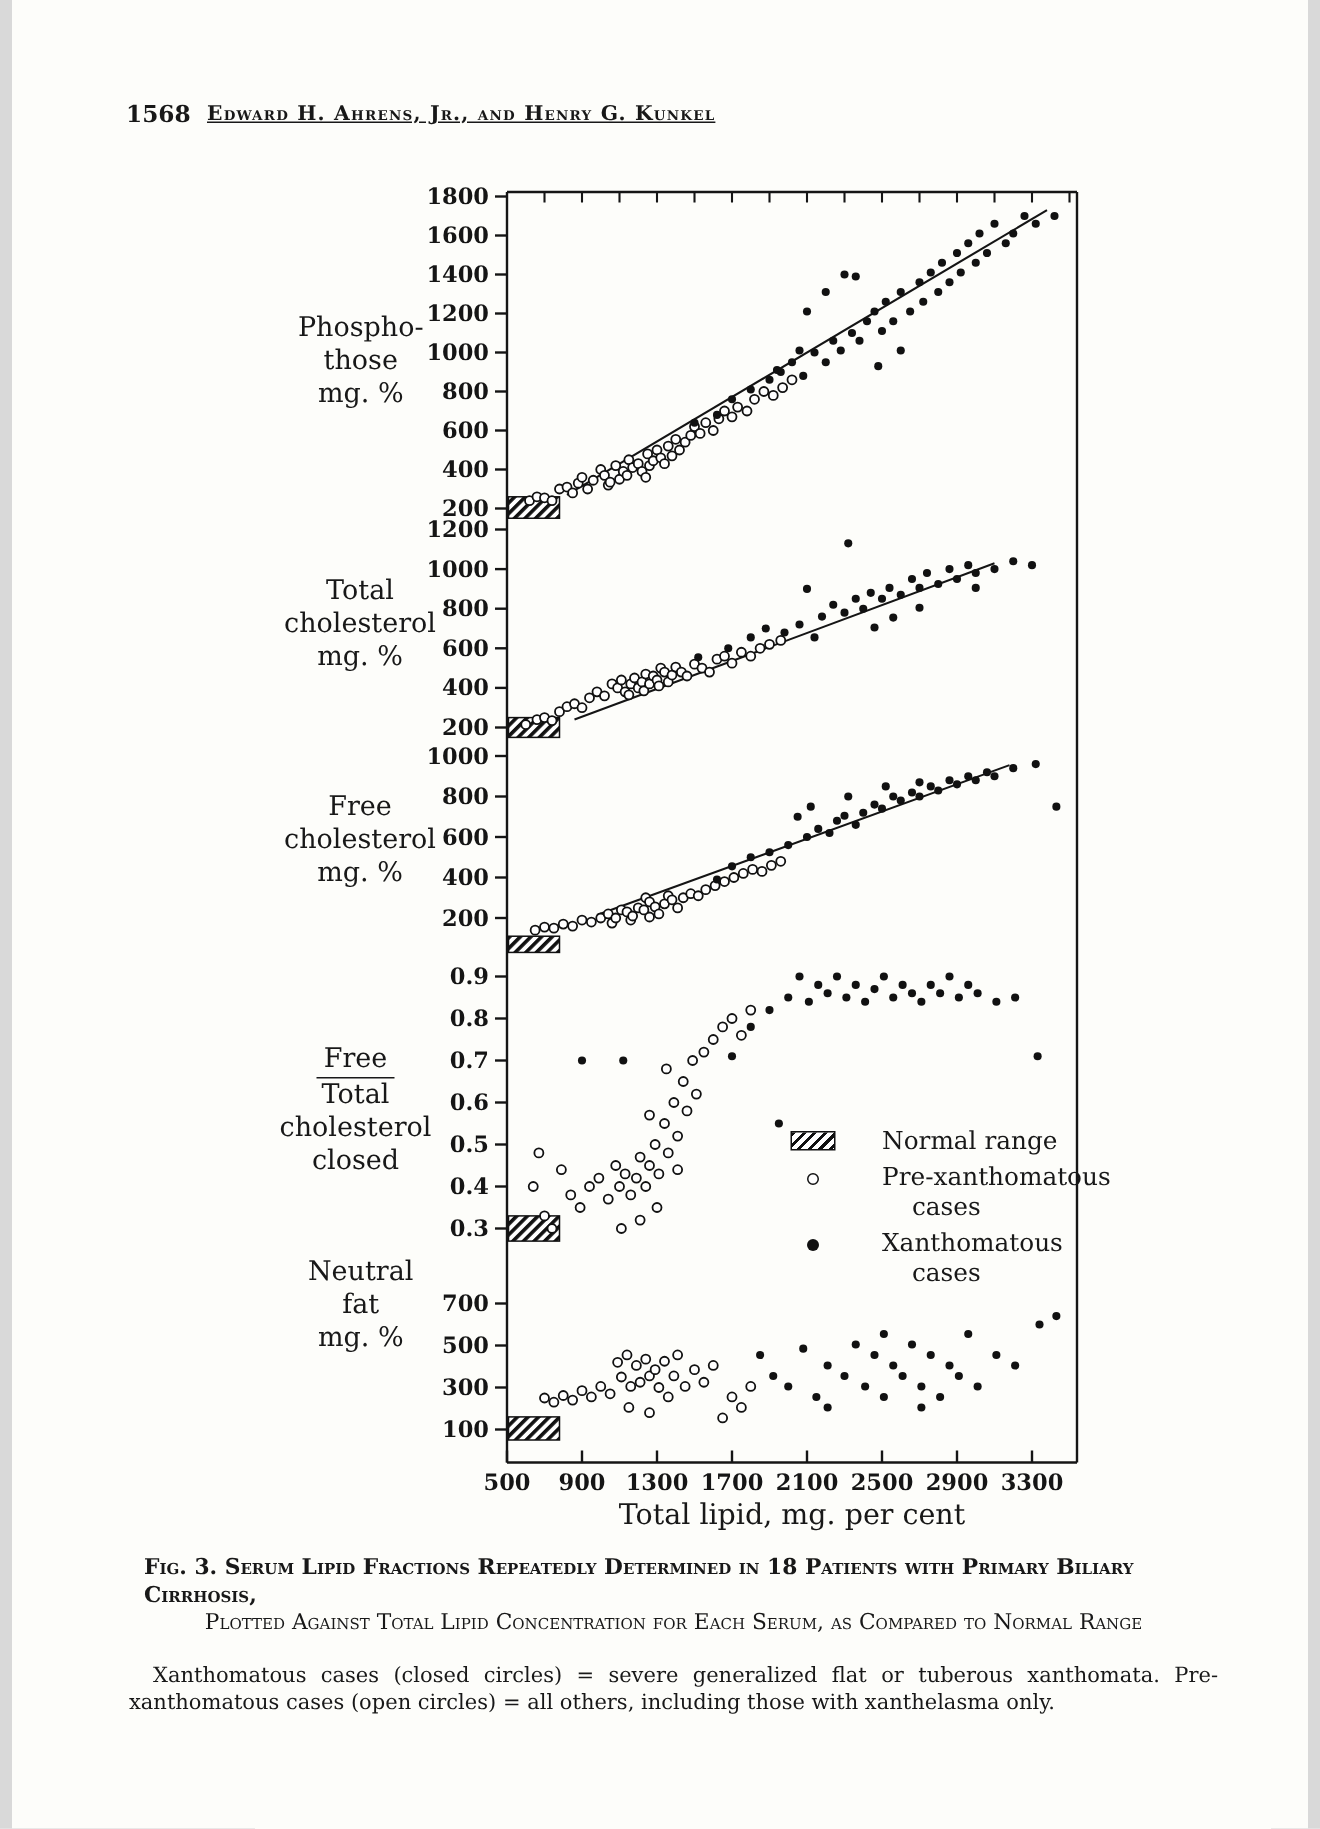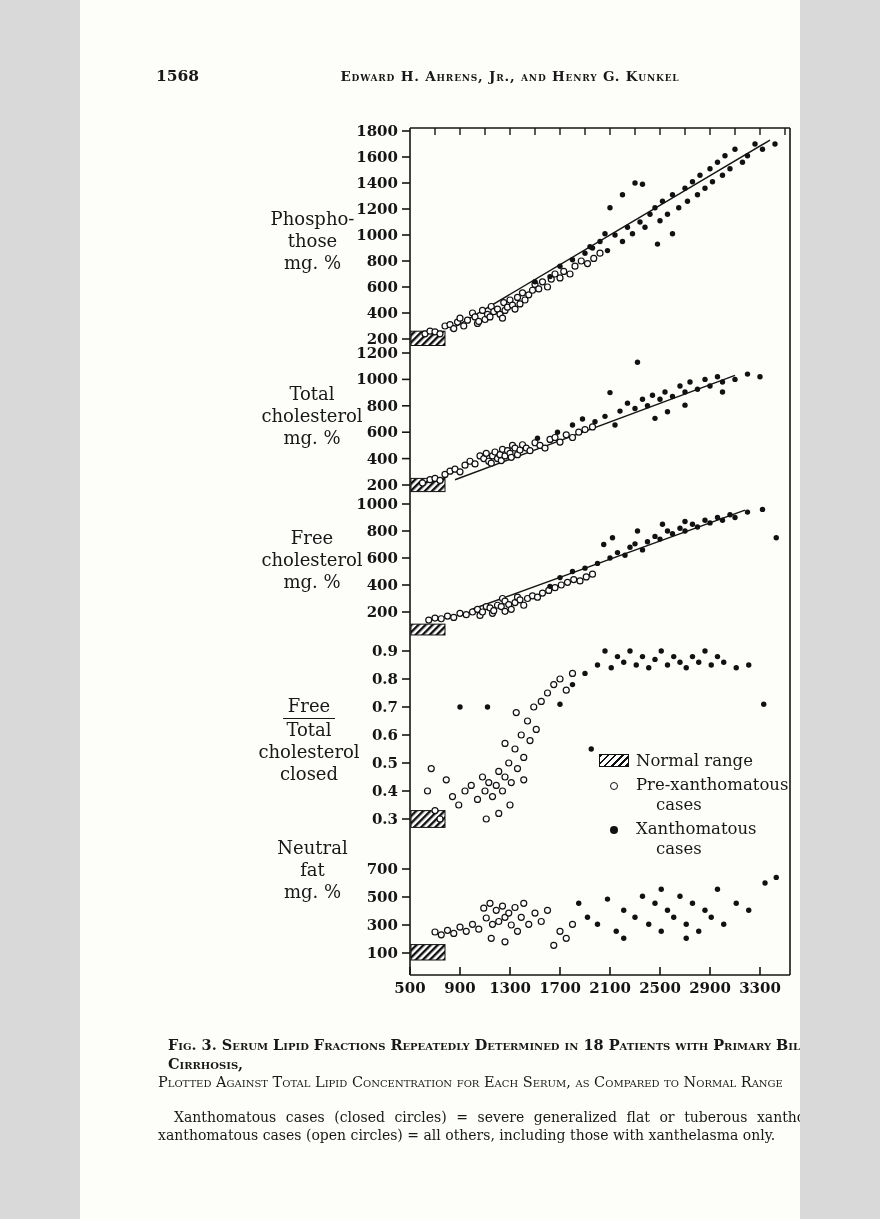--- a/index.html
+++ b/index.html
@@ -1,43 +1,43 @@
 <!DOCTYPE html>
 <html><head>
 <meta charset="utf-8">
 <style>
   * { margin:0; padding:0; box-sizing:border-box; }
   html,body { background:#d9d9d9; }
   .page {
-    position:relative; width:720px; height:1219px; margin:0 auto;
+    position:relative; width:864px; height:1219px; margin:0 auto;
     background:#fdfdfa; color:#181818; overflow:hidden;
     font-family:"DejaVu Serif", serif;
   }
   .page-number { position:absolute; left:76px; top:66px; font-size:15.5px; font-weight:bold; }
   .running-header {
-    position:absolute; left:130px; top:68px; width:600px; text-align:center;
-    font-size:13.5px; font-weight:bold; font-variant:small-caps; letter-spacing:0.8px;
+    position:absolute; left:130px; top:68px; width:600px; 
+    font-size:13.5px; font-weight:bold; font-variant:small-caps; letter-spacing:0.8px;text-decoration:underline;
   }
   #fig-svg { position:absolute; left:0; top:0; }
   #fig-svg text { fill:#151515; }
   .tick-y, .tick-x { font-family:"DejaVu Serif", serif; font-size:15px; font-weight:700; }
   .panel-label { position:absolute; text-align:center; font-size:18px; line-height:1.22; }
   .panel-label .frac-top { display:inline-block; border-bottom:1.6px solid #181818; padding:0 5px 1px; }
   .x-axis-label { position:absolute; left:315px; top:999px; width:410px; text-align:center; font-size:19px; }
   .legend { position:absolute; left:512px; top:751px; font-size:16.5px; line-height:1.18; }
-  .legend-row { display:flex; align-items:flex-start; margin-bottom:5px; }
+  .legend-row { display:flex; align-items:flex-start; margin-bottom:5px;gap:24px; }
   .legend-marker { width:44px; display:flex; justify-content:center; flex:none; padding-top:3px; }
   .swatch { width:30px; height:13px; border:1px solid #111;
     background:repeating-linear-gradient(135deg,#111 0 2px,#fff 2px 5px); }
   .circle-open { width:8px; height:8px; border:1.4px solid #111; border-radius:50%; background:#fff; margin-top:4px; }
   .circle-closed { width:8px; height:8px; border-radius:50%; background:#111; margin-top:4px; }
   .legend-text div:nth-child(2) { padding-left:20px; }
   .caption { position:absolute; left:78px; top:1036px; width:726px; font-size:14.5px; line-height:1.28; }
   .caption-t1 { font-variant:small-caps; padding-left:10px;font-weight:bold; }
-  .caption-t2 { font-variant:small-caps; }
+  .caption-t2 { font-variant:small-caps; text-align:center; }
   .caption-body { margin-top:17px; text-indent:16px; text-align:justify; font-size:14px; }
 </style>
 </head>
 <body>
 
 <div class="page">
 
   <div class="page-number">1568</div>
   <div class="running-header">Edward H. Ahrens, Jr., and Henry G. Kunkel</div>
 
@@ -578,20 +578,21 @@
       <span class="legend-marker">
           <span class="circle-closed"></span>
         </span>
       <span class="legend-text">
         <div>Xanthomatous</div>
         <div>cases</div>
       </span>
     </div>
   </div>
 
+  <div class="x-axis-label">Total lipid, mg. per cent</div>
 
   <div class="caption">
     <div class="caption-t1">
       <span>Fig. 3.</span>
       <span>Serum Lipid Fractions Repeatedly Determined in 18 Patients with Primary Biliary Cirrhosis,</span>
     </div>
     <div class="caption-t2">Plotted Against Total Lipid Concentration for Each Serum, as Compared to Normal Range</div>
     <div class="caption-body">Xanthomatous cases (closed circles) = severe generalized flat or tuberous xanthomata.  Pre-xanthomatous cases (open circles) = all others, including those with xanthelasma only.</div>
   </div>
 

